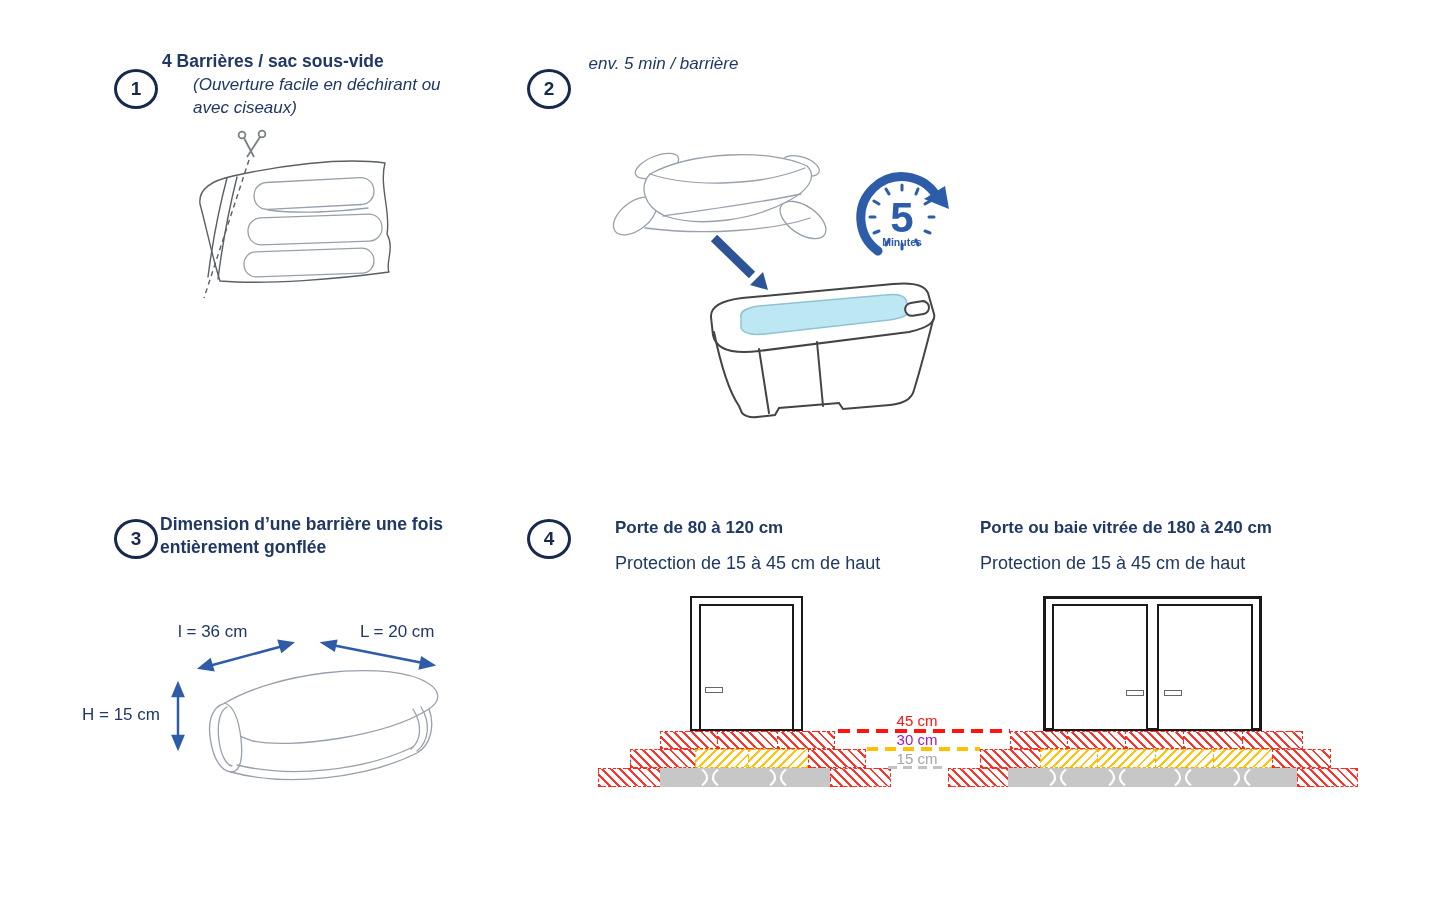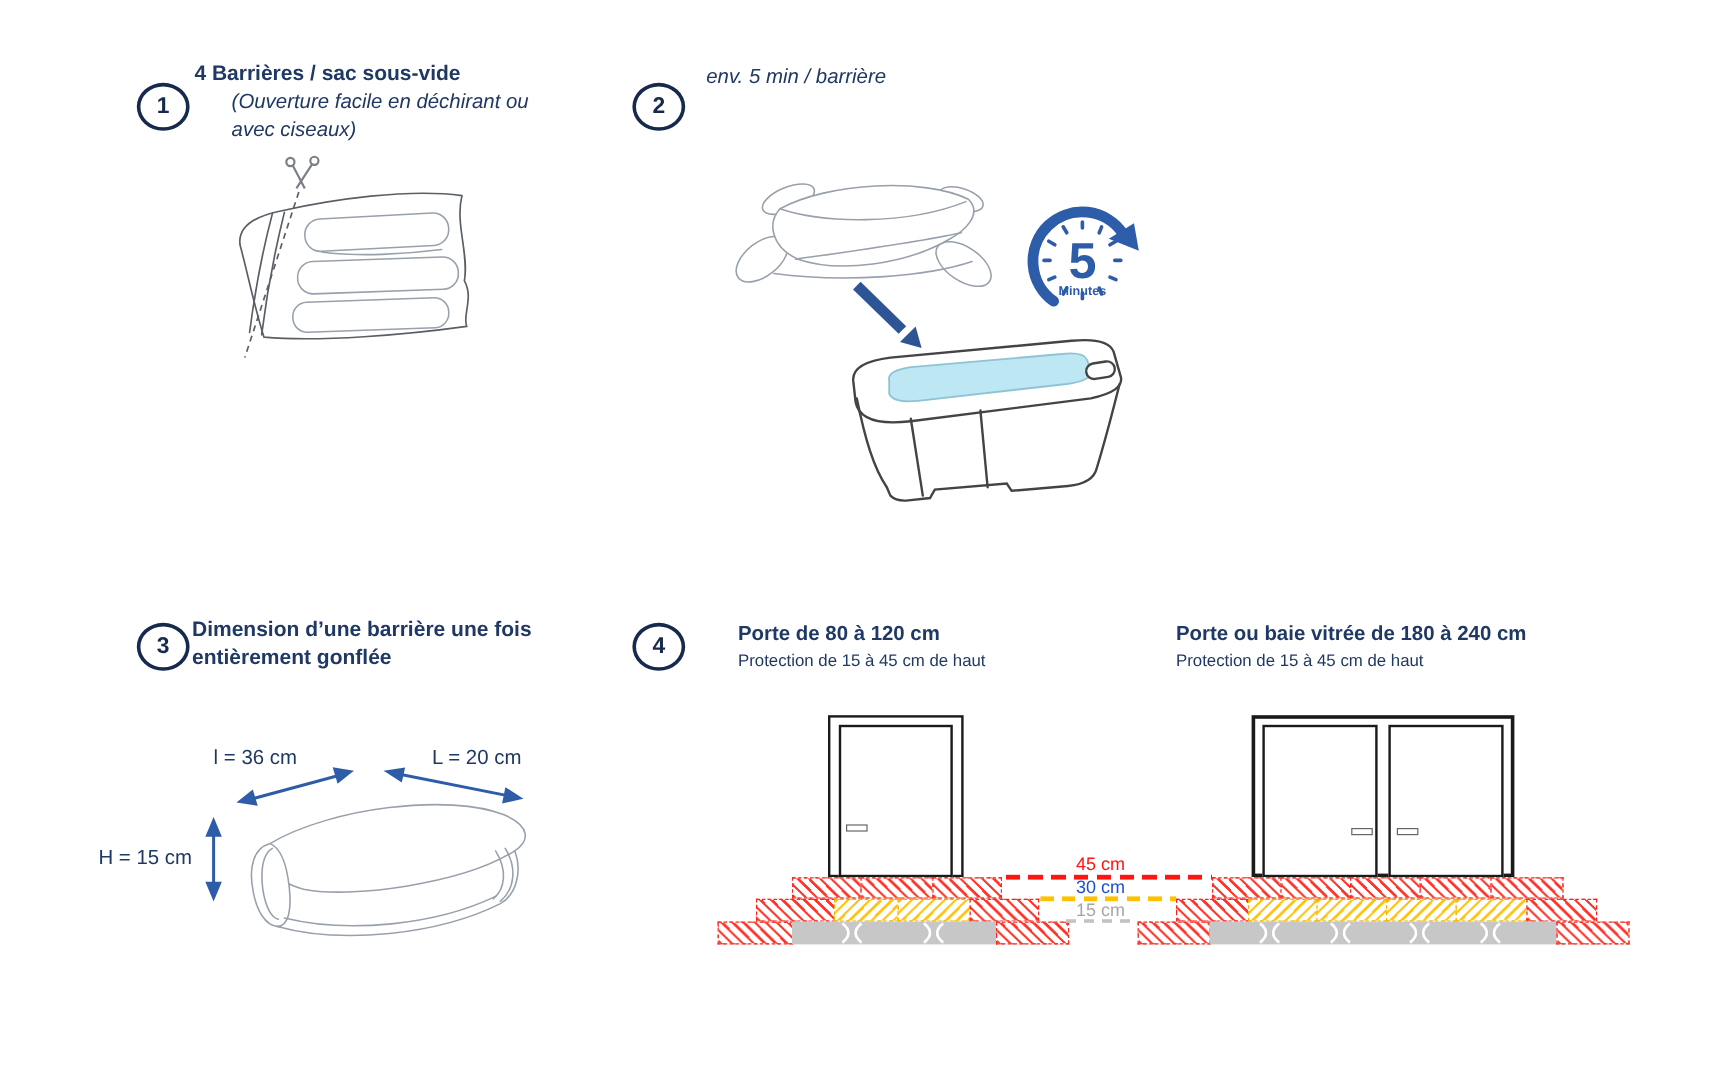--- a/index.html
+++ b/index.html
@@ -6,25 +6,25 @@
   .canvas{position:relative;width:1445px;height:904px;background:#fff;overflow:hidden;
           font-family:"Liberation Sans",sans-serif;}
   .abs{position:absolute;}
   .stepnum{position:absolute;width:38px;height:34px;border:3px solid #17294d;border-radius:50%;
            display:flex;align-items:center;justify-content:center;background:#fff;
            font-weight:bold;font-size:19px;color:#17294d;}
   .step-title{position:absolute;text-align:left;color:#1f3864;
               font-weight:bold;font-size:17.5px;line-height:23px;}
   .sub-italic{font-style:italic;font-weight:normal;font-size:17px;line-height:23px;
               max-width:258px;margin:0 auto;}
-  .sub-plain{font-weight:normal;font-size:14px;line-height:22px;}
+  .sub-plain{font-weight:normal;font-size:18px;line-height:22px;margin-top:13px;}
   .dimlabel{position:absolute;color:#203864;font-size:17px;white-space:nowrap;}
   .lvl{position:absolute;width:62px;text-align:center;font-size:15px;white-space:nowrap;}
   .lvl-red{color:#ff1410;}
-  .lvl-orange{color:#1d4ed8;}
+  .lvl-orange{color:#a21caf;}
   .lvl-gray{color:#a6a6a6;}
   .blk{position:absolute;box-sizing:border-box;}
   .hred{background-color:#fff;
         background-image:repeating-linear-gradient(45deg, rgba(255,34,24,.92) 0 2px, transparent 2px 6.5px);
         border:1.6px dashed #f5291c;}
   .hyel{background-color:#fff;
         background-image:repeating-linear-gradient(135deg, rgba(255,192,0,.95) 0 2px, transparent 2px 6.5px);
         border:1.6px dashed #f2ae00;}
   .gblk{background:#c7c7c7;}
   .doorframe{position:absolute;box-sizing:border-box;border:2px solid #1a1a1a;background:#fff;}

